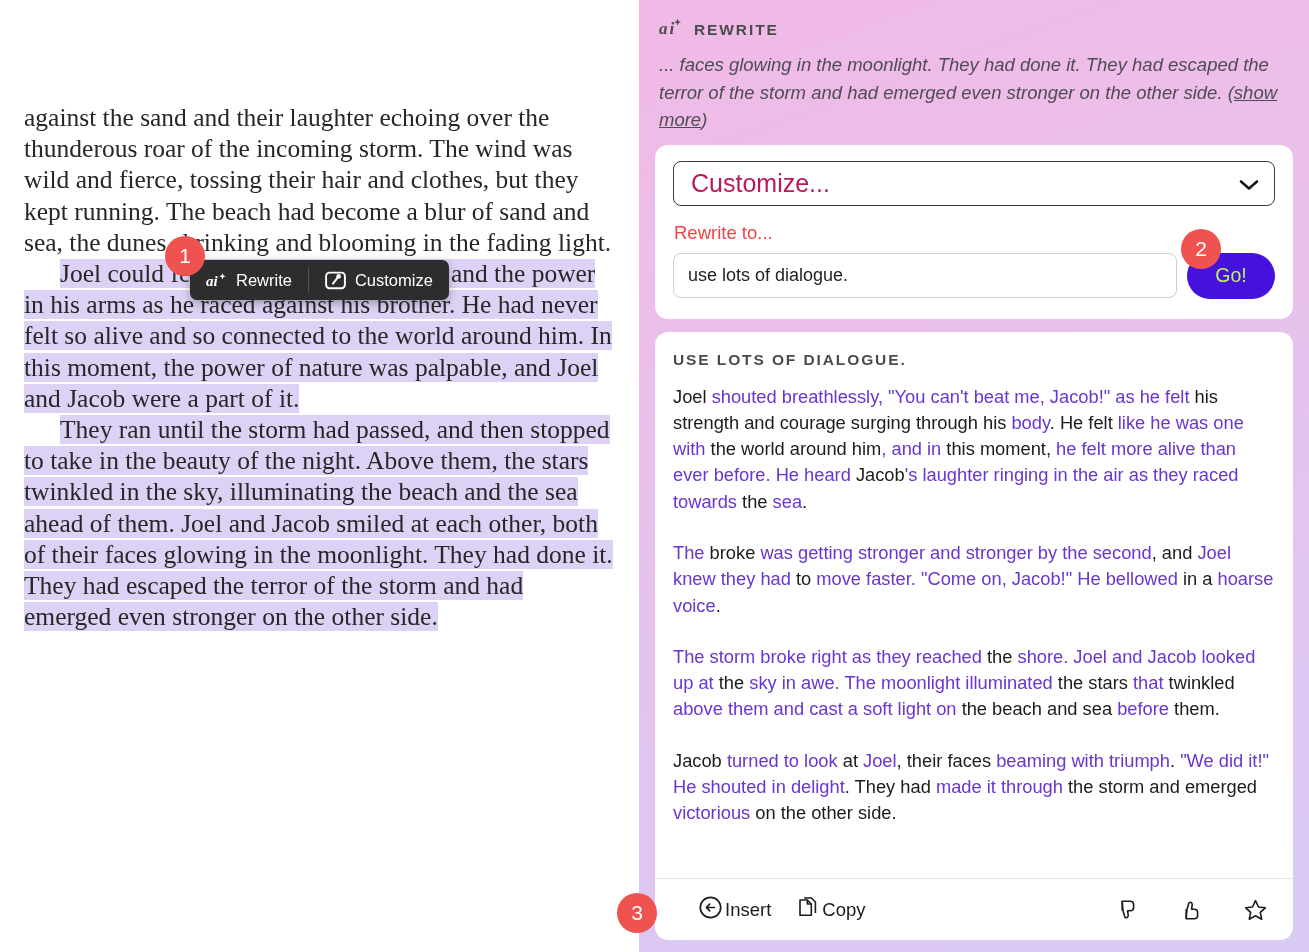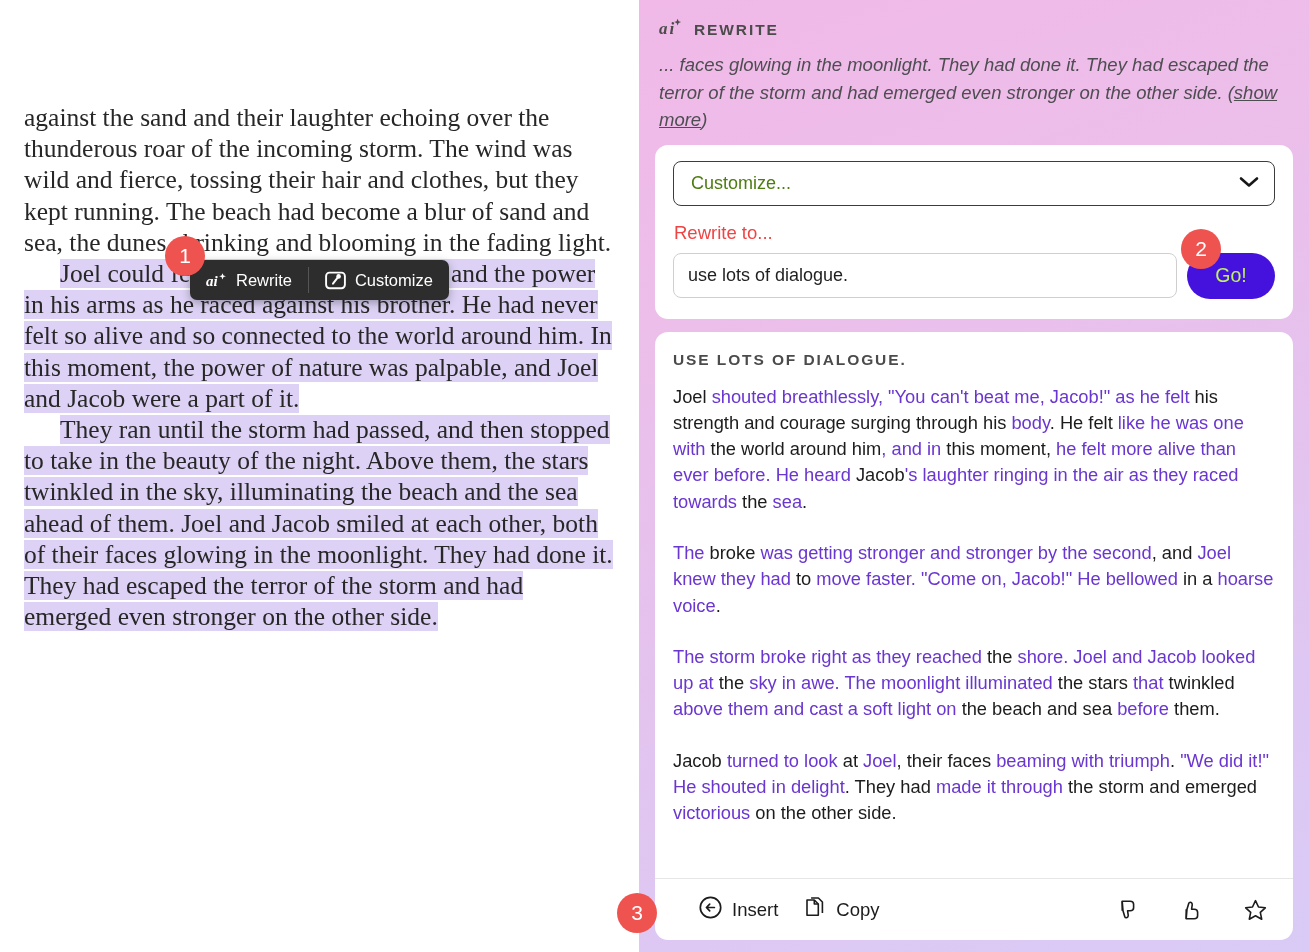--- a/index.html
+++ b/index.html
@@ -102,21 +102,21 @@
     margin-bottom: 13px;
     position: relative;
   }
   #customize-select {
     width: 100%; height: 45px;
     border: 1.4px solid #3c3c3c;
     border-radius: 8px;
     background: #ffffff;
     display: flex; align-items: center; justify-content: space-between;
     padding: 0 14px 0 17px;
-    font-size: 18px; color: #4d7c0f;
+    font-size: 25px; color: #be185d;
     cursor: pointer;
   }
   #rewrite-label {
     font-size: 18.5px; color: #ef4444;
     margin: 16px 0 9px 1px;
   }
   #rewrite-row { display: flex; align-items: center; gap: 10px; }
   #rewrite-input {
     flex: 1; height: 45px;
     border: 1.2px solid #cfcfcf;
@@ -166,21 +166,21 @@
 
   
   #action-bar {
     height: 62px;
     border-top: 1px solid #e6e6e6;
     display: flex; align-items: center;
     padding: 0 18px 0 44px;
     gap: 26px;
   }
   .act {
-    display: flex; align-items: center; gap: 10px;
+    display: flex; align-items: center; gap: 3px;
     font-size: 18.5px; color: #1c1c1c;
     cursor: pointer;
   }
   #act-spacer { flex: 1; }
   .fb { cursor: pointer; display: flex; align-items: center; padding: 0 7px; }
 </style>
 </head>
 <body>
 
 <div id="app">

